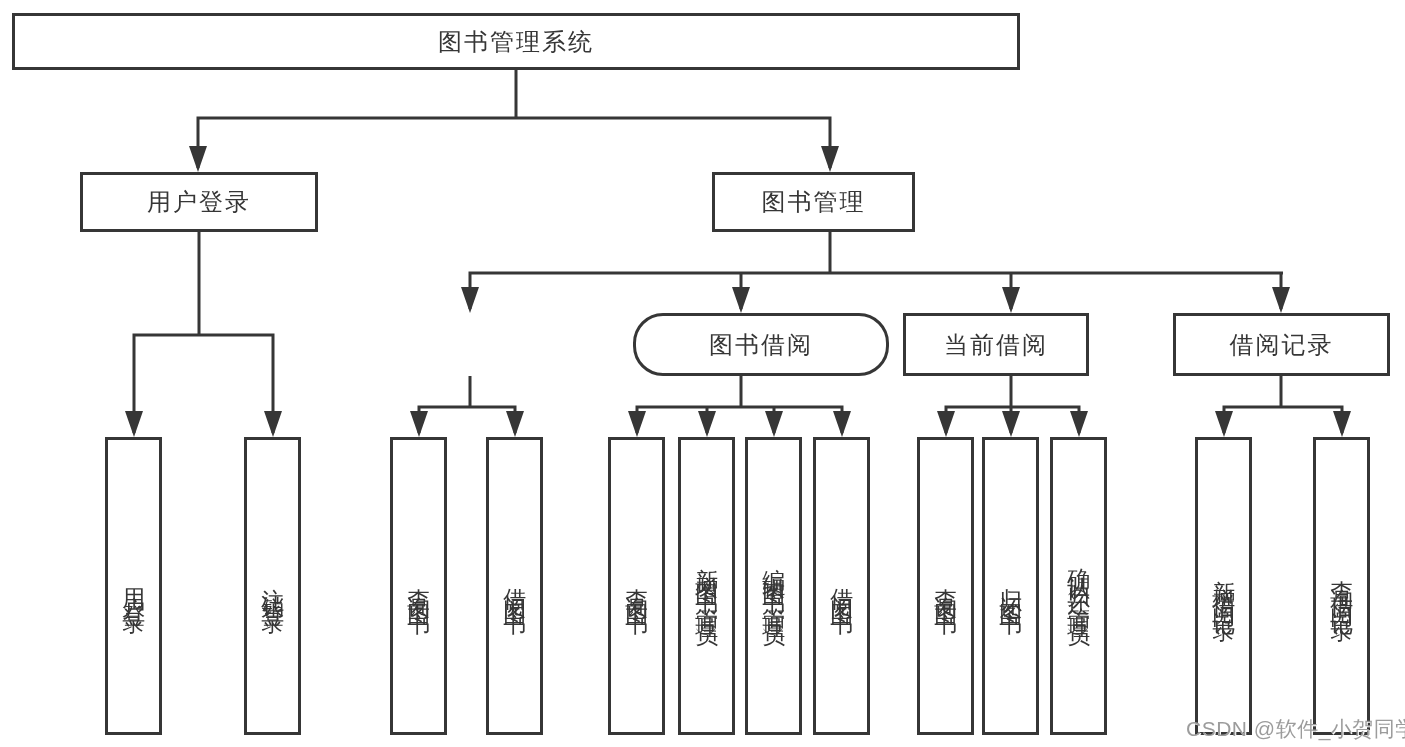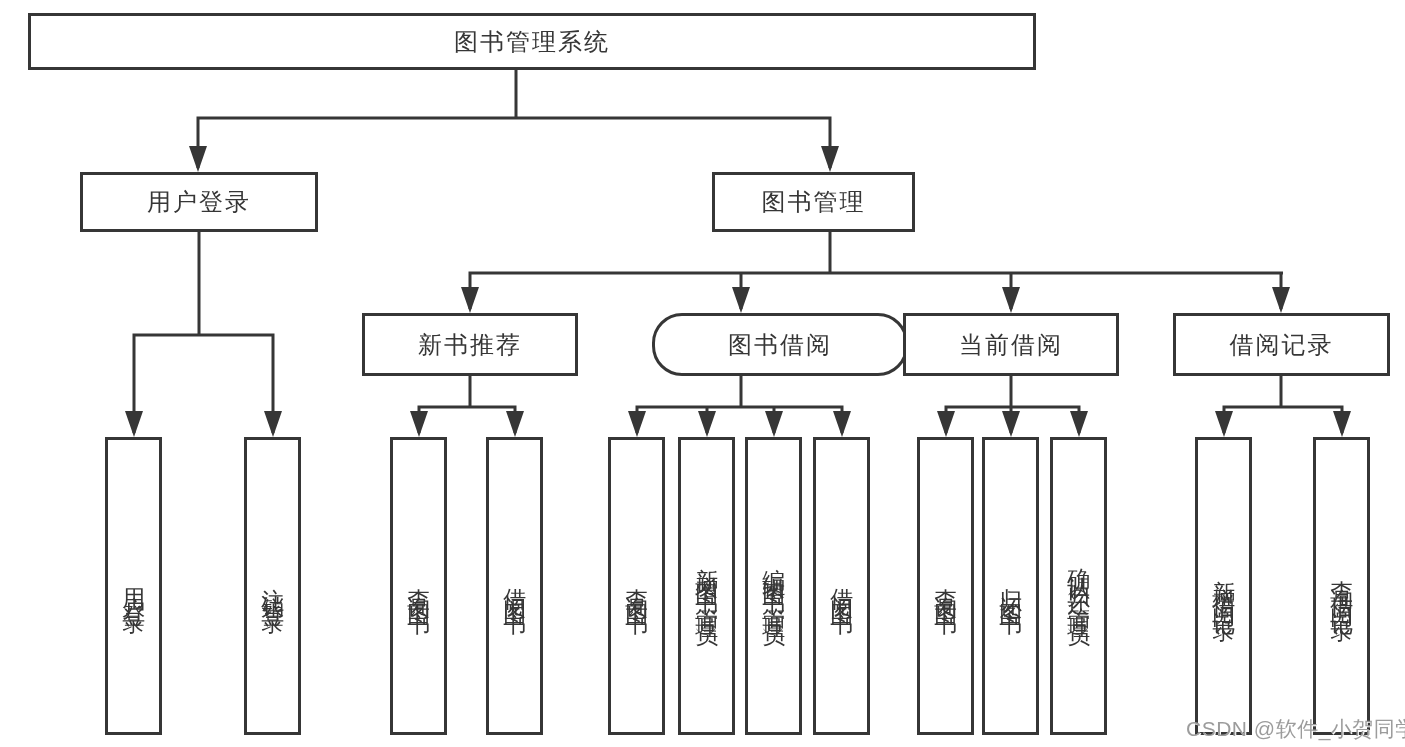--- a/index.html
+++ b/index.html
@@ -39,28 +39,28 @@
     justify-content: center;
     font-size: 23px;
   }
   .vnode span {
     writing-mode: vertical-rl;
     text-orientation: mixed;
     letter-spacing: 8px;
     line-height: 1.1;
   }
   
-  #n-root   { left: 28px;   top: 13px;  width: 1008px; height: 57px; }
+  #n-root   { left: 12px;   top: 13px;  width: 1008px; height: 57px; }
   
   #n-login  { left: 80px;   top: 172px; width: 238px;  height: 60px; }
   #n-mgmt   { left: 712px;  top: 172px; width: 203px;  height: 60px; }
   
   #n-rec    { left: 362px;  top: 313px; width: 216px;  height: 63px; }
-  #n-borrow { left: 652px;  top: 313px; width: 256px;  height: 63px; border-radius: 30px; }
-  #n-cur    { left: 903px;  top: 313px; width: 216px;  height: 63px; }
+  #n-borrow { left: 633px;  top: 313px; width: 256px;  height: 63px; border-radius: 30px; }
+  #n-cur    { left: 903px;  top: 313px; width: 186px;  height: 63px; }
   #n-log    { left: 1173px; top: 313px; width: 217px;  height: 63px; }
   
   .vnode { top: 437px; width: 57px; height: 298px; }
   #l-1  { left: 105px; }
   #l-2  { left: 244px; }
   #l-3  { left: 390px; }
   #l-4  { left: 486px; }
   #l-5  { left: 608px; }
   #l-6  { left: 678px; }
   #l-7  { left: 745px; }
@@ -125,21 +125,20 @@
       <polygon points="1215,411 1233,411 1224,437"></polygon>
       <polygon points="1333,411 1351,411 1342,437"></polygon>
     </g>
   </svg>
 
   <div class="node" id="n-root">图书管理系统</div>
 
   <div class="node" id="n-login">用户登录</div>
   <div class="node" id="n-mgmt">图书管理</div>
 
-  <div class="node" id="n-rec">新书推荐</div>
   <div class="node" id="n-borrow">图书借阅</div>
   <div class="node" id="n-cur">当前借阅</div>
   <div class="node" id="n-log">借阅记录</div>
 
   <div class="vnode" id="l-1">
     <span>用户登录</span>
   </div>
   <div class="vnode" id="l-2">
     <span>注销登录</span>
   </div>

